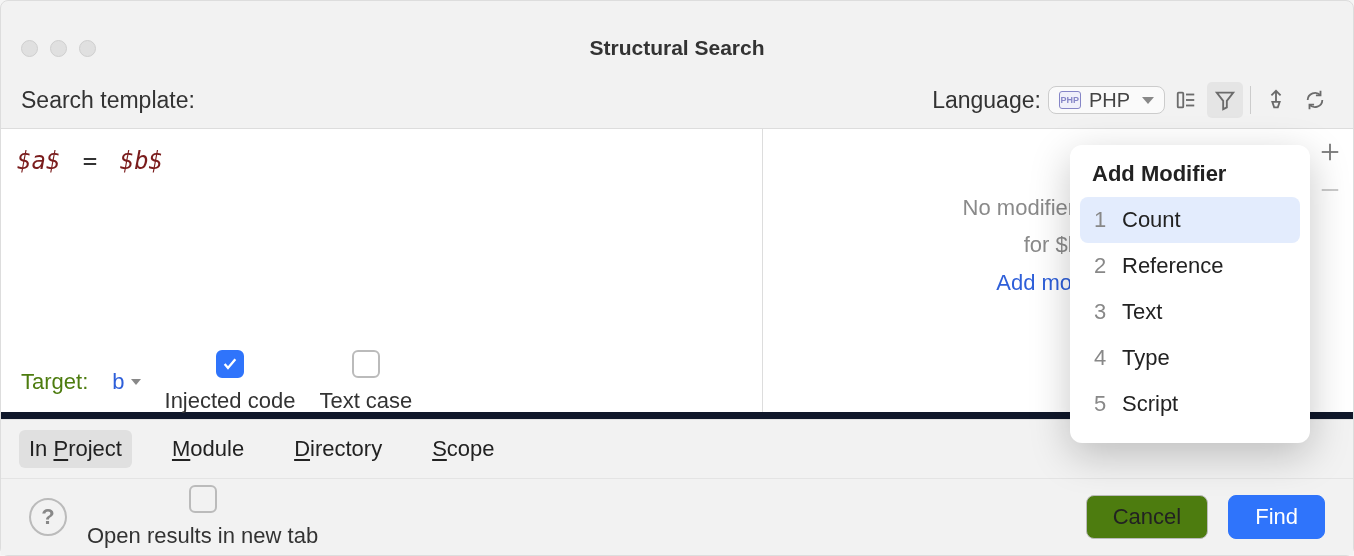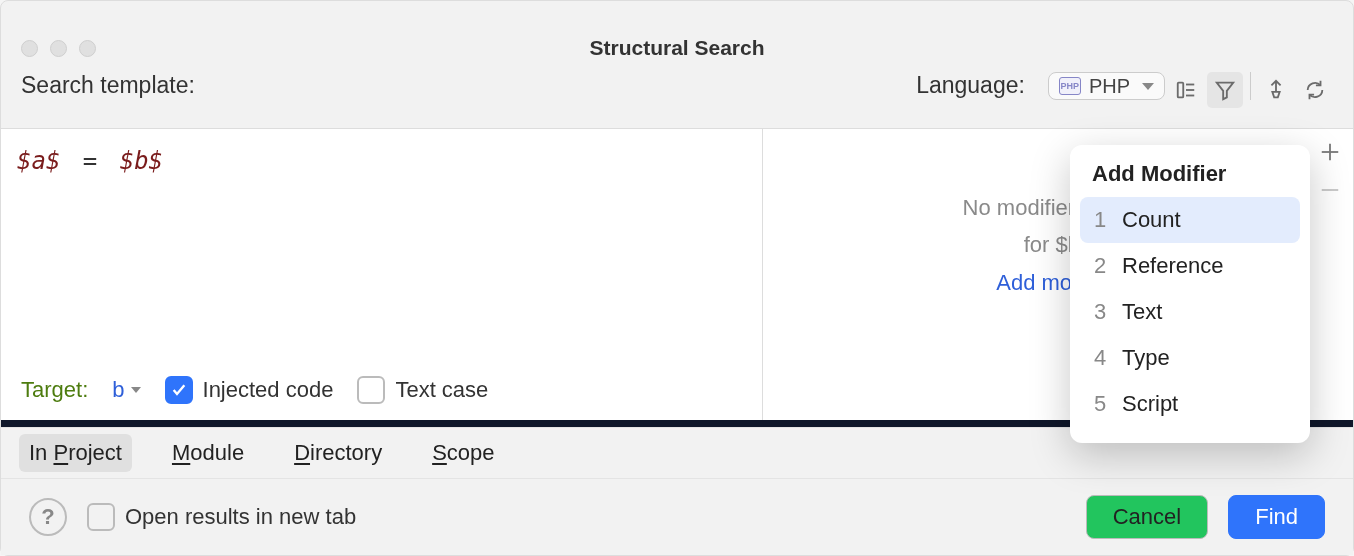--- a/index.html
+++ b/index.html
@@ -48,29 +48,30 @@
     left: 50%;
     transform: translateX(-50%);
     font-size: 21px;
     font-weight: 600;
     color: #333;
   }
   
   .toolbar {
     height: 56px;
     display: flex;
+    align-items: center;
     padding: 0 20px;
     gap: 3px;
   }
   .toolbar .label {
     font-size: 23px;
     color: #333;
   }
   .spacer { flex: 1; }
-  .lang-label { font-size: 23px; color:#333; margin-right:20px;}
+  .lang-label { font-size: 23px; color:#333; margin-right:4px;}
   .lang-button {
     display: flex;
     align-items: center;
     gap: 8px;
     background: #fafafa;
     border: 1px solid #ccc;
     border-radius: 8px;
     padding: 4px 10px;
     height: 28px;
   }
@@ -138,21 +139,21 @@
     font-size:22px;
     display:flex;align-items:center;gap:6px;
   }
   .mini-caret {
     width:0;height:0;
     border-left:5px solid transparent;
     border-right:5px solid transparent;
     border-top:6px solid #888;
   }
   .check {
-    display:flex;align-items:center;gap:10px;font-size:22px;color:#333;
+    display:flex;align-items:center;gap:10px;font-size:22px;color:#333;flex-direction:column;
   }
   .box {
     width:28px;height:28px;border-radius:6px;border:2px solid #bbb;
     display:flex;align-items:center;justify-content:center;
   }
   .box.checked {
     background:#2f74fb;border-color:#2f74fb;color:#fff;
   }
   
   .right-pane {
@@ -195,21 +196,21 @@
   .popup-item {
     display:flex;align-items:center;gap:14px;
     padding: 10px 14px;
     border-radius:8px;
     font-size:22px;color:#222;
   }
   .popup-item.sel { background:#e3ecfd;}
   .popup-num { color:#888; width:14px;}
   
   .scope-row {
-    height:52px;
+    height:60px;
     display:flex;align-items:center;gap:30px;
     padding:0 18px;
     background:#f2f2f2;
     font-size:22px;color:#222;
     border-top:1px solid #e4e4e4;
     border-bottom:1px solid #e4e4e4;
   }
   .scope-tab { padding:6px 10px;border-radius:6px;}
   .scope-tab.active { background:#e0e0e0;}
   .mnemon { text-decoration: underline; text-underline-offset: 3px;}
@@ -222,21 +223,21 @@
     background:#f2f2f2;
   }
   .help-btn {
     width:38px;height:38px;border:2px solid #bbb;border-radius:50%;
     display:flex;align-items:center;justify-content:center;
     color:#888;font-size:22px;font-weight:600;
   }
   .btn {
     height:44px;padding:0 26px;border-radius:8px;font-size:22px;
     display:flex;align-items:center;justify-content:center;
-    border:1px solid #bbb;background:#22c55e;color:#222;
+    border:1px solid #bbb;background:#4d7c0f;color:#222;
   }
   .btn.primary { background:#2f74fb;border-color:#2f74fb;color:#fff;}
   svg { display:block; }
 </style>
 </head>
 <body>
 
 <div class="window">
 
   <div class="titlebar">

